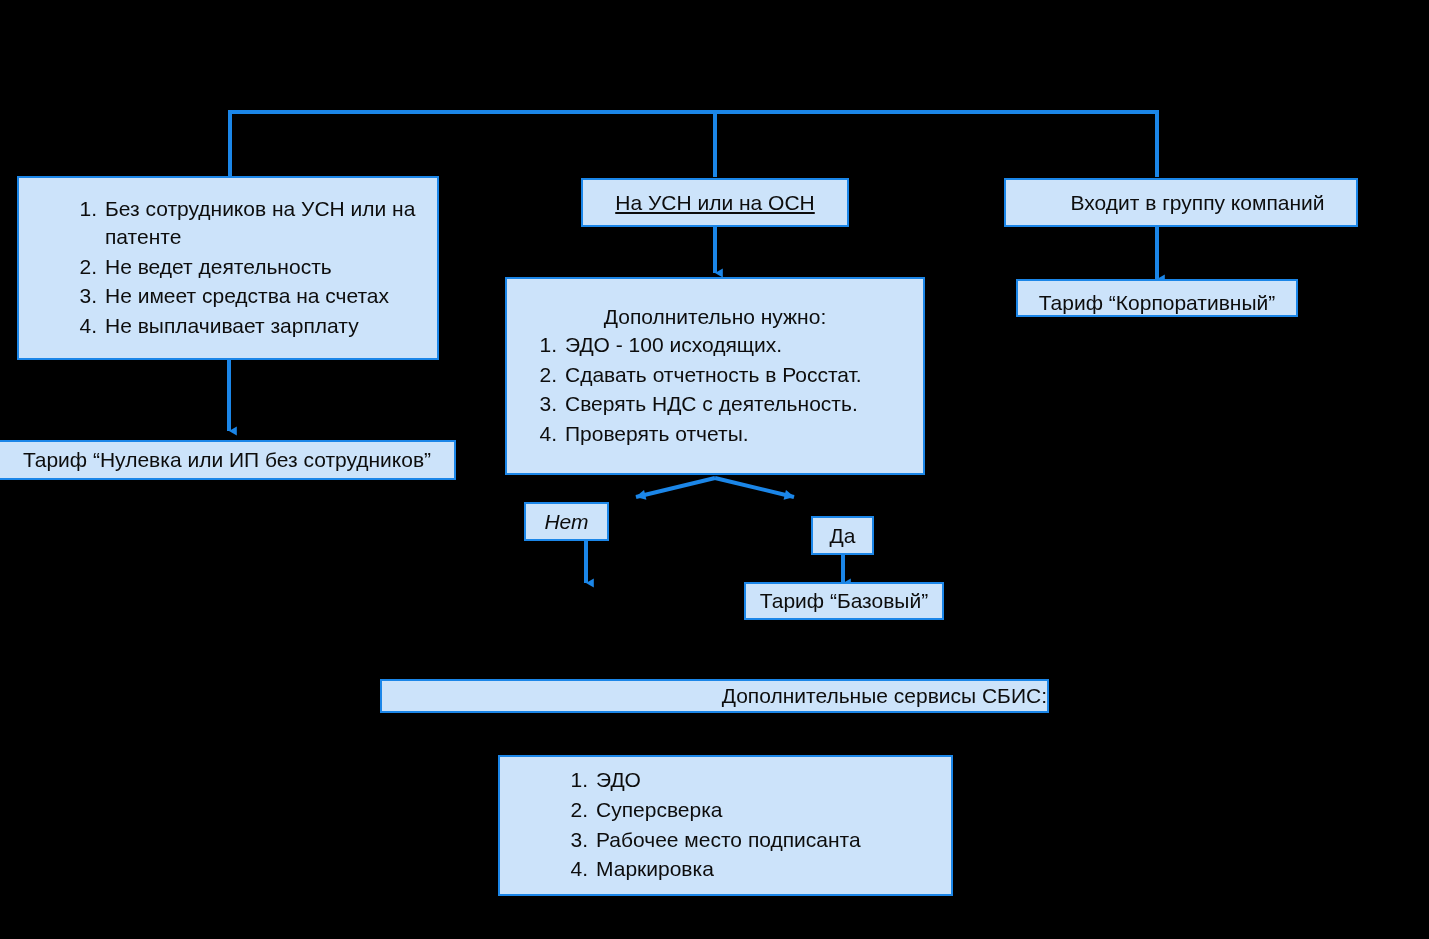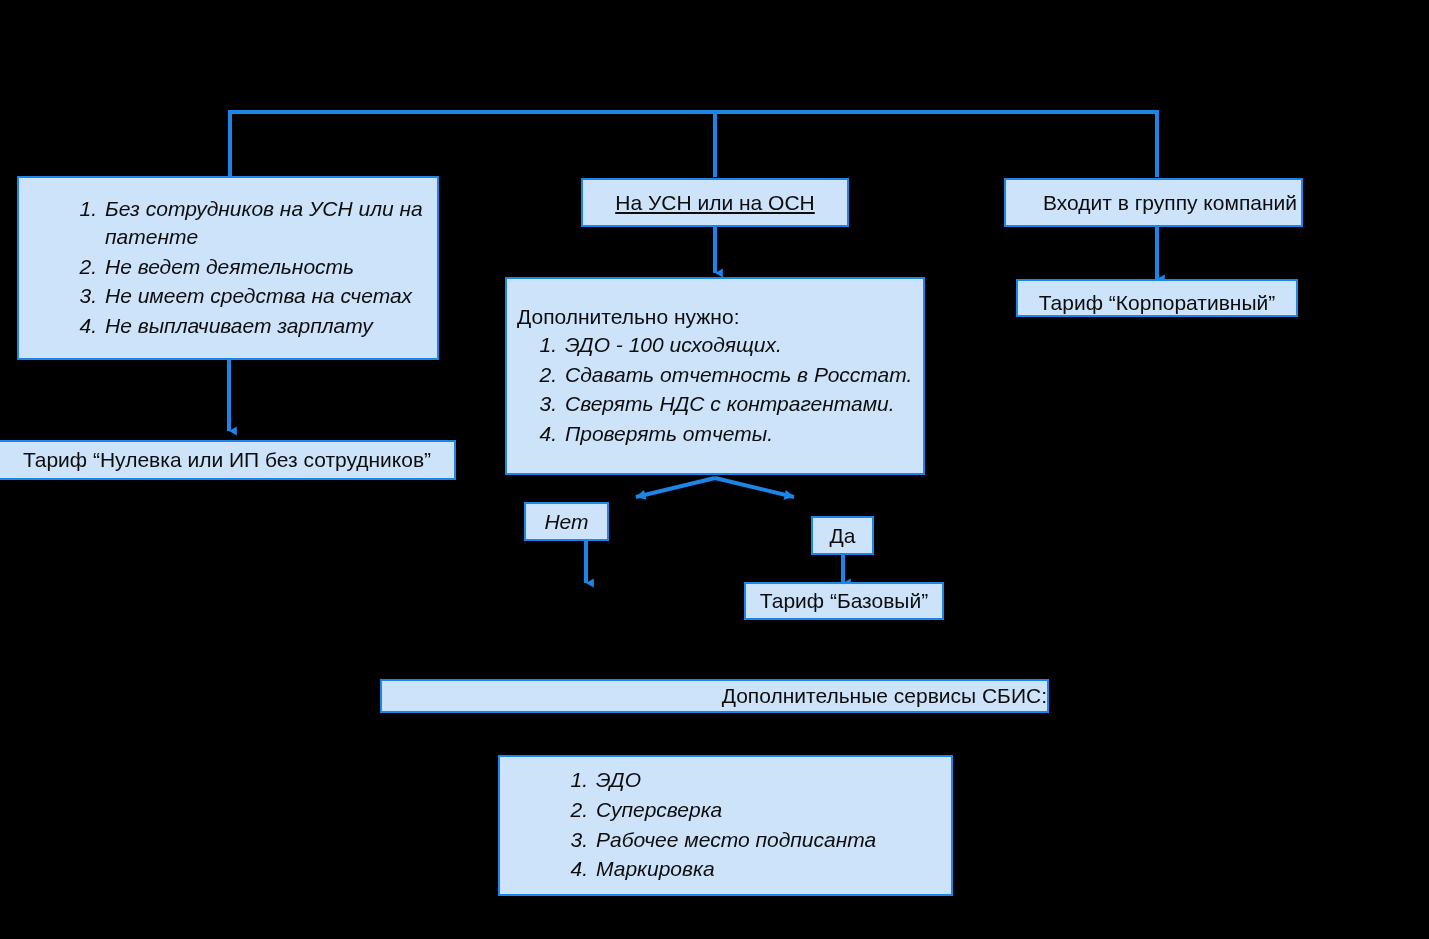--- a/index.html
+++ b/index.html
@@ -34,28 +34,27 @@
     display: flex;
     flex-direction: column;
     justify-content: center;
   }
   .node .pad {
     padding: 0 10px;
     width: 100%;
     box-sizing: border-box;
   }
   .title-line {
-    text-align: left;
+    text-align: center;
   }
   ol.numlist {
     margin: 0;
     padding: 0 0 0 46px;
     list-style: none;
     counter-reset: item;
-    font-style: italic;
   }
   ol.numlist li {
     counter-increment: item;
     position: relative;
     margin: 0 0 1px 0;
     padding-left: 30px;
   }
   ol.numlist li::before {
     content: counter(item) ".";
     position: absolute;
@@ -135,40 +134,40 @@
   <div class="tag-box single-line" style="left:581px; top:178px; width:268px; height:49px;text-decoration:underline;">
     <span>На УСН или на ОСН</span>
   </div>
 
   <div class="node" style="left:505px; top:277px; width:420px; height:198px;">
     <div class="pad">
       <div class="title-line">Дополнительно нужно:</div>
       <ol class="numlist" style="padding-left:18px;">
         <li>ЭДО - 100 исходящих.</li>
         <li>Сдавать отчетность в Росстат.</li>
-        <li>Сверять НДС с контрагентами.</li>
+        <li>Сверять НДС с деятельность.</li>
         <li>Проверять отчеты.</li>
       </ol>
     </div>
   </div>
 
   <div class="tag-box single-line" style="left:524px; top:502px; width:85px; height:39px;font-style:italic;">
     <span>Нет</span>
   </div>
 
   <div class="tag-box single-line" style="left:811px; top:516px; width:63px; height:39px;">
     <span>Да</span>
   </div>
 
 
   <div class="tag-box single-line" style="left:744px; top:582px; width:200px; height:38px;">
     <span>Тариф “Базовый”</span>
   </div>
 
-  <div class="tag-box single-line" style="left:1004px; top:178px; width:299px; height:49px;padding-left:33px;">
+  <div class="tag-box single-line" style="left:1004px; top:178px; width:354px; height:49px;padding-left:33px;">
     <span>Входит в группу компаний</span>
   </div>
 
   <div class="tag-box single-line" style="left:1016px; top:279px; width:282px; height:38px;align-items:flex-end;">
     <span>Тариф “Корпоративный”</span>
   </div>
 
   <div class="tag-box single-line" style="left:380px; top:679px; width:669px; height:34px;justify-content:flex-end;">
     <span>Дополнительные сервисы СБИС:</span>
   </div>

